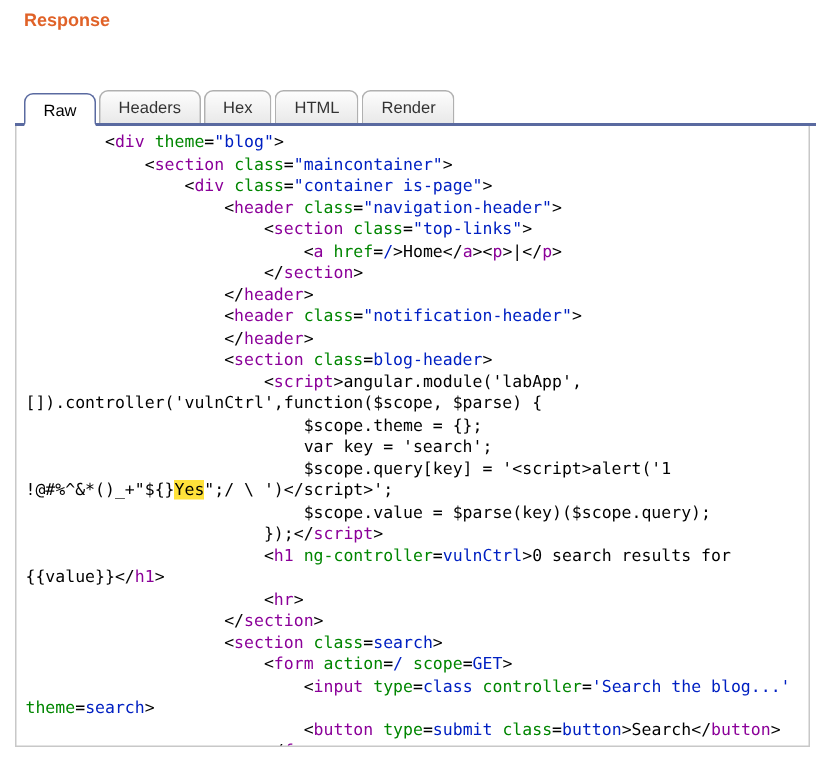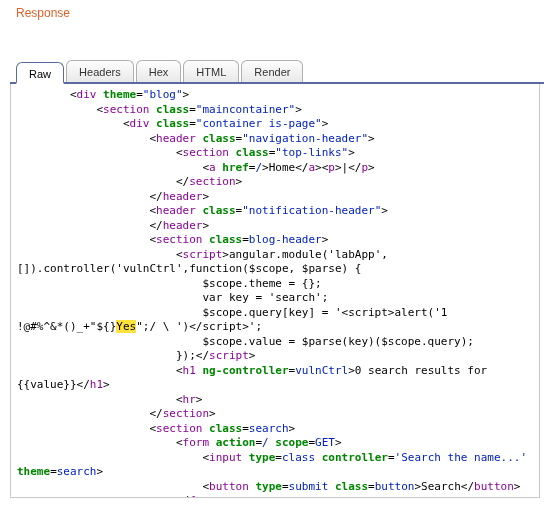--- a/index.html
+++ b/index.html
@@ -7,21 +7,21 @@
     margin: 0;
     padding: 6px 10px 10px 10px;
     font-family: Verdana, Arial, sans-serif;
     font-size: 11px;
     width: 550px;
     background: #fff;
     color: #000;
   }
   .panel-title {
     color: #e06228;
-    font-weight: normal;
+    font-weight: bold;
     font-size: 12px;
     margin: 0 0 6px 6px;
   }
   .tabbar {
     position: relative;
     height: 24px;
     margin-left: 6px;
     margin-top: 40px;
   }
   .tabbar::after {
@@ -68,21 +68,21 @@
     font-family: "DejaVu Sans Mono", Menlo, Consolas, monospace;
     font-size: 11px;
     line-height: 14.5px;
     white-space: pre;
     padding: 4px 6px 4px 6px;
     overflow: hidden;
     height: 100%;
     color: #000;
   }
   .tg  { color: #8b0099; } 
-  .at  { color: #008600; font-weight: bold; } 
+  .at  { color: #008600; } 
   .av  { color: #0020c2; } 
   .pn  { color: #000; }    
   .tx  { color: #000; margin-top: 36px; } 
   .hl  { background: #ffe23a; } 
   .bottom-bar {
     display: flex;
     align-items: center;
     gap: 4px;
     margin-top: 6px;
   }
@@ -152,21 +152,21 @@
                             <span class="tx">$scope.query[key] = '&lt;script&gt;alert('1</span>
 <span class="tx">!@#%^&amp;*()_+"${}</span><span class="hl">Yes</span><span class="tx">";/ \ ')&lt;/script&gt;';</span>
                             <span class="tx">$scope.value = $parse(key)($scope.query);</span>
                         <span class="tx">});</span><span class="pn">&lt;/</span><span class="tg">script</span><span class="pn">&gt;</span>
                         <span class="pn">&lt;</span><span class="tg">h1</span> <span class="at">ng-controller</span><span class="pn">=</span><span class="av">vulnCtrl</span><span class="pn">&gt;</span><span class="tx">0 search results for </span>
 <span class="tx">{{value}}</span><span class="pn">&lt;/</span><span class="tg">h1</span><span class="pn">&gt;</span>
                         <span class="pn">&lt;</span><span class="tg">hr</span><span class="pn">&gt;</span>
                     <span class="pn">&lt;/</span><span class="tg">section</span><span class="pn">&gt;</span>
                     <span class="pn">&lt;</span><span class="tg">section</span> <span class="at">class</span><span class="pn">=</span><span class="av">search</span><span class="pn">&gt;</span>
                         <span class="pn">&lt;</span><span class="tg">form</span> <span class="at">action</span><span class="pn">=</span><span class="av">/</span> <span class="at">scope</span><span class="pn">=</span><span class="av">GET</span><span class="pn">&gt;</span>
-                            <span class="pn">&lt;</span><span class="tg">input</span> <span class="at">type</span><span class="pn">=</span><span class="av">class</span> <span class="at">controller</span><span class="pn">=</span><span class="av">'Search the name...'</span> 
+                            <span class="pn">&lt;</span><span class="tg">input</span> <span class="at">type</span><span class="pn">=</span><span class="av">class</span> <span class="at">controller</span><span class="pn">=</span><span class="av">'Search the blog...'</span> 
 <span class="at">theme</span><span class="pn">=</span><span class="av">search</span><span class="pn">&gt;</span>
                             <span class="pn">&lt;</span><span class="tg">button</span> <span class="at">type</span><span class="pn">=</span><span class="av">submit</span> <span class="at">class</span><span class="pn">=</span><span class="av">button</span><span class="pn">&gt;</span><span class="tx">Search</span><span class="pn">&lt;/</span><span class="tg">button</span><span class="pn">&gt;</span>
                         <span class="pn">&lt;/</span><span class="tg">form</span><span class="pn">&gt;</span>
                     
                      
                          
                              </div>
 </div>
 
 <div class="bottom-bar">

